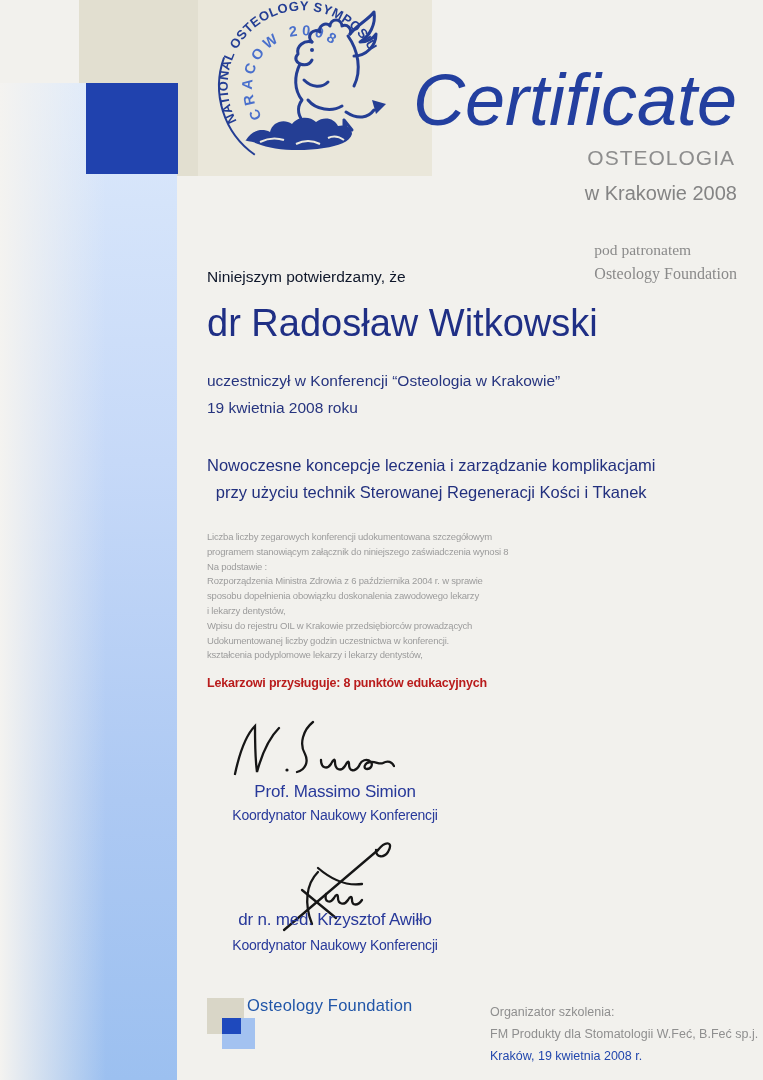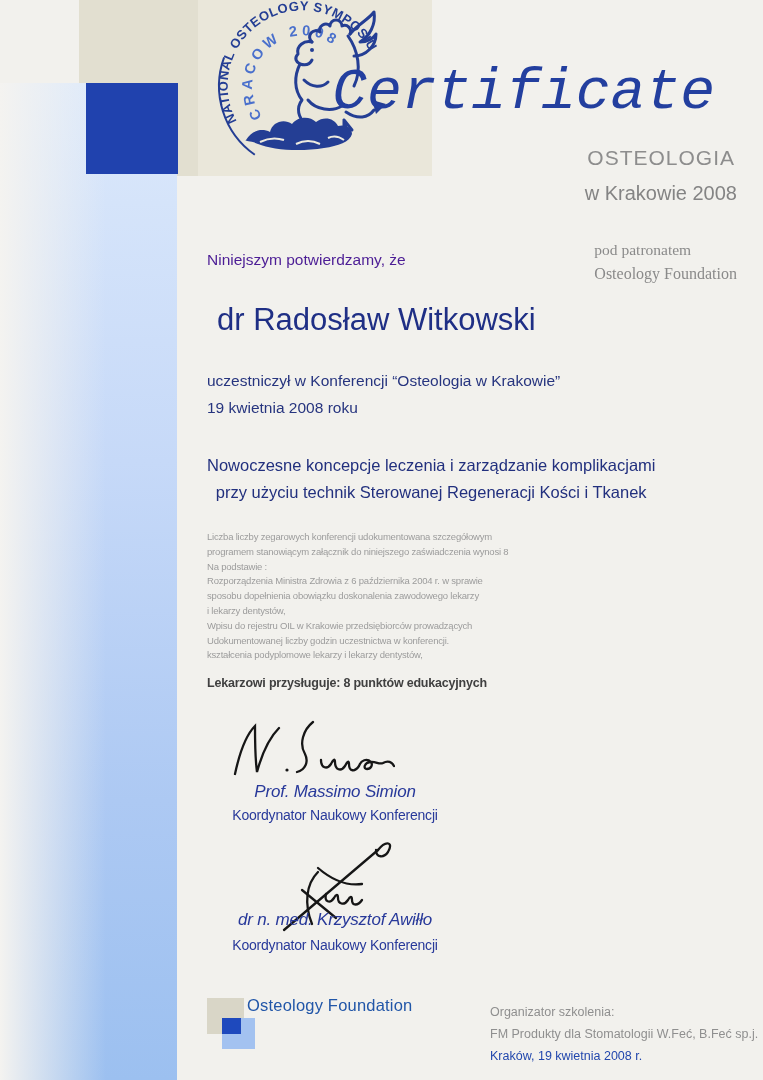--- a/index.html
+++ b/index.html
@@ -16,41 +16,41 @@
   .blue-square{left:86px;top:83px;width:92px;height:91px;background:#2042ae;}
   .side-bar{
     left:0;top:83px;width:177px;height:997px;
     background-image:
       linear-gradient(to right,#f4f3f0 0%,rgba(244,243,240,0) 60%),
       linear-gradient(to bottom,#dce9fb 0%,#c6d9f8 38%,#adc9f3 72%,#9cc0f0 100%);
   }
 
   
   .title{
-    right:48px;top:64px;
-    font-family:Liberation Mono, monospace;font-style:italic;
-    font-size:58px;line-height:1.0;color:#233f9f;
+    right:26px;top:64px;
+    font-family:Liberation Sans, sans-serif;font-style:italic;
+    font-size:72px;line-height:1.0;color:#233f9f;
   }
   .subtitle{right:28px;top:146px;font-size:21px;letter-spacing:1px;color:#8d8d8d;}
   .location{right:26px;top:182px;font-size:20px;color:#848484;}
   .patronage{right:26px;top:238px;text-align:left;color:#8a8a8a;font-family:Liberation Serif, serif;}
   .patronage .l1{font-size:15.5px;line-height:24px;}
   .patronage .l2{font-size:16px;line-height:24px;}
 
   
-  .intro{left:207px;top:251px;font-size:15.5px;color:#4c1d95;}
-  .recipient{left:217px;top:302px;font-size:31px;color:#1f2f85;}
+  .intro{left:207px;top:268px;font-size:15.5px;color:#0f172a;}
+  .recipient{left:207px;top:302px;font-size:38px;color:#1f2f85;}
   .participation{left:207px;top:367px;font-size:15.5px;line-height:27px;color:#27357f;}
   .topic{left:207px;top:452px;font-size:16.5px;line-height:27px;color:#22307e;text-align:center;}
   .legal{left:207px;top:530px;font-size:9.5px;letter-spacing:-0.2px;line-height:14.8px;color:#9c9c9c;}
-  .points{left:207px;top:676px;font-size:12.5px;letter-spacing:-0.2px;font-weight:bold;color:#404040;}
+  .points{left:207px;top:676px;font-size:12.5px;letter-spacing:-0.2px;font-weight:bold;color:#b91c1c;}
 
   
   .sig-block{width:260px;left:205px;text-align:center;color:#28399a;}
-  .sig-name{font-size:17px;letter-spacing:-0.2px;line-height:22px;font-style:italic;}
+  .sig-name{font-size:17px;letter-spacing:-0.2px;line-height:22px;}
   .sig-role{font-size:14px;letter-spacing:-0.2px;line-height:20px;}
   .sig1-name{top:781px;} .sig1-role{top:805px;}
   .sig2-name{top:909px;} .sig2-role{top:935px;}
 
   
   .f-gray-square{left:207px;top:998px;width:37px;height:36px;background:#d9d6c7;}
   .f-lblue-square{left:222px;top:1018px;width:33px;height:31px;background:#a3c2f0;}
   .f-dblue-square{left:222px;top:1018px;width:19px;height:16px;background:#1e49bd;}
   .f-foundation{left:247px;top:996px;font-size:16.5px;letter-spacing:0.2px;color:#2156a8;}
   .f-right{left:490px;top:1001px;font-size:12.5px;line-height:22px;color:#8f8f8f;}

